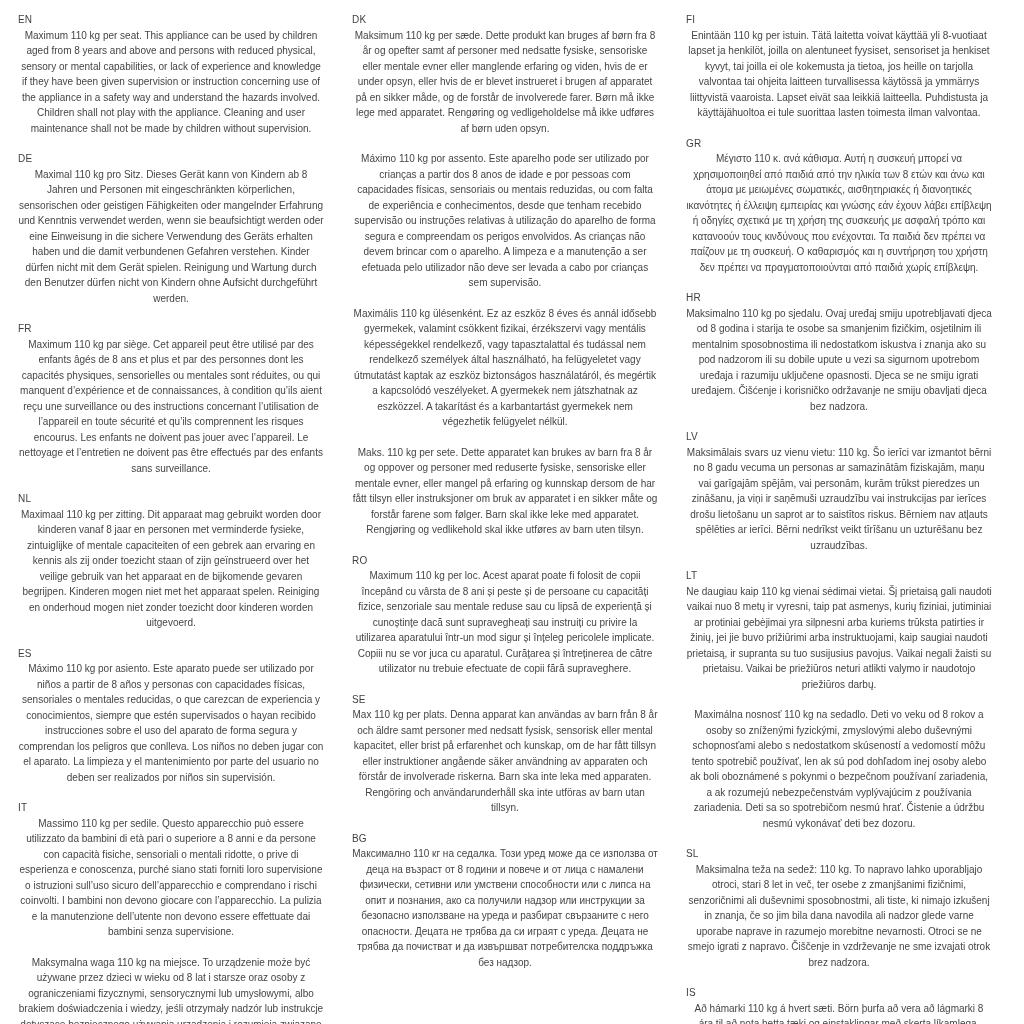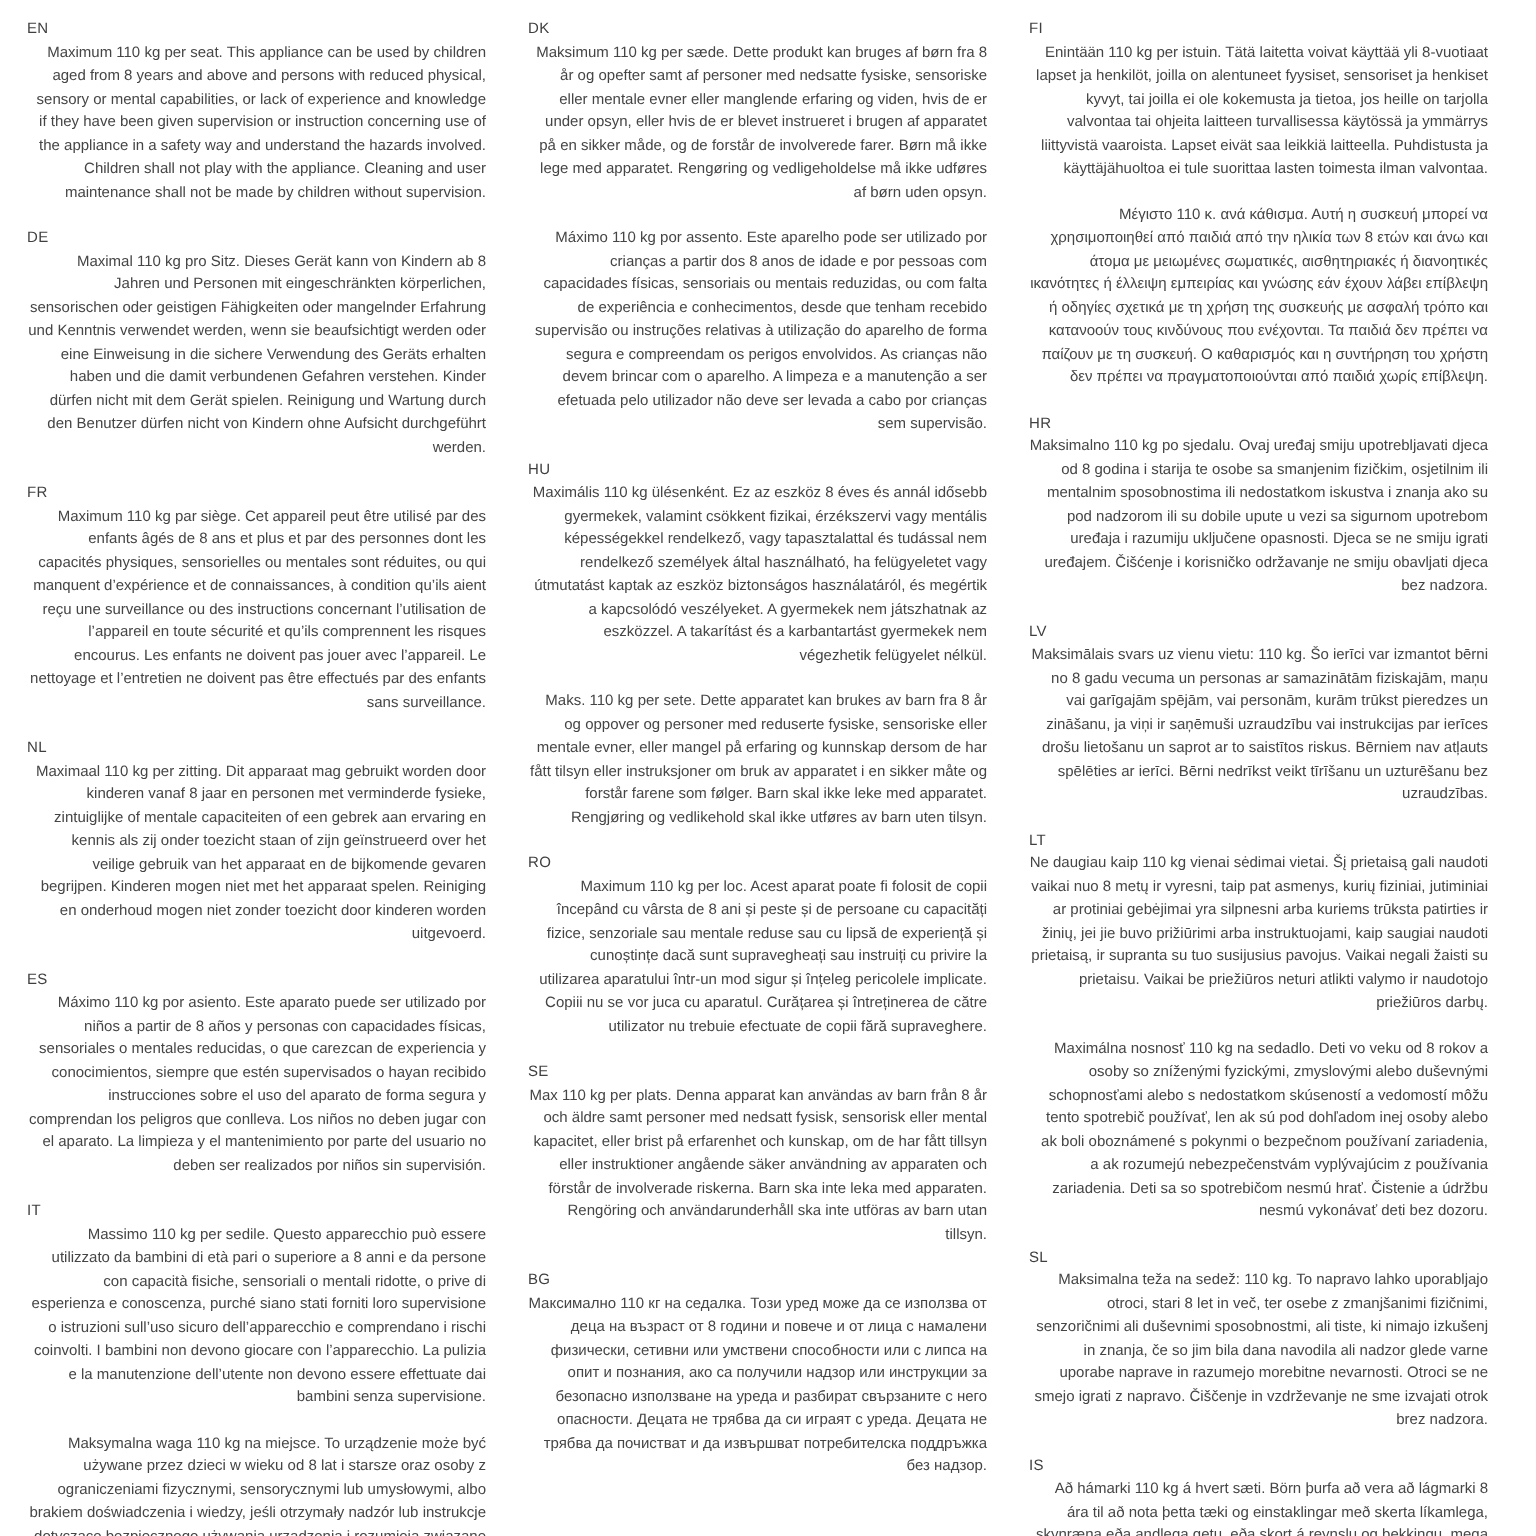--- a/index.html
+++ b/index.html
@@ -34,21 +34,21 @@
     margin: 0;
     line-height: 15.5px;
     color: #3f3f3f;
   }
   .lang-text {
     font-size: 10px;
     font-weight: 400;
     margin: 0;
     line-height: 15.5px;
     color: #454545;
-    text-align: right;
+    text-align: center;
   }
 </style>
 </head>
 <body>
 
 <div class="page">
 
   <div class="col">
     <div class="lang-section">
       <h2 class="lang-code">EN</h2>
@@ -82,21 +82,20 @@
 
   <div class="col">
     <div class="lang-section">
       <h2 class="lang-code">DK</h2>
       <p class="lang-text">Maksimum 110 kg per sæde. Dette produkt kan bruges af børn fra 8 år og opefter samt af personer med nedsatte fysiske, sensoriske eller mentale evner eller manglende erfaring og viden, hvis de er under opsyn, eller hvis de er blevet instrueret i brugen af apparatet på en sikker måde, og de forstår de involverede farer. Børn må ikke lege med apparatet. Rengøring og vedligeholdelse må ikke udføres af børn uden opsyn.</p>
     </div>
     <div class="lang-section">
       <p class="lang-text">Máximo 110 kg por assento. Este aparelho pode ser utilizado por crianças a partir dos 8 anos de idade e por pessoas com capacidades físicas, sensoriais ou mentais reduzidas, ou com falta de experiência e conhecimentos, desde que tenham recebido supervisão ou instruções relativas à utilização do aparelho de forma segura e compreendam os perigos envolvidos. As crianças não devem brincar com o aparelho. A limpeza e a manutenção a ser efetuada pelo utilizador não deve ser levada a cabo por crianças sem supervisão.</p>
     </div>
     <div class="lang-section">
-      <h2 class="lang-code">HU</h2>
       <p class="lang-text">Maximális 110 kg ülésenként. Ez az eszköz 8 éves és annál idősebb gyermekek, valamint csökkent fizikai, érzékszervi vagy mentális képességekkel rendelkező, vagy tapasztalattal és tudással nem rendelkező személyek által használható, ha felügyeletet vagy útmutatást kaptak az eszköz biztonságos használatáról, és megértik a kapcsolódó veszélyeket. A gyermekek nem játszhatnak az eszközzel. A takarítást és a karbantartást gyermekek nem végezhetik felügyelet nélkül.</p>
     </div>
     <div class="lang-section">
       <p class="lang-text">Maks. 110 kg per sete. Dette apparatet kan brukes av barn fra 8 år og oppover og personer med reduserte fysiske, sensoriske eller mentale evner, eller mangel på erfaring og kunnskap dersom de har fått tilsyn eller instruksjoner om bruk av apparatet i en sikker måte og forstår farene som følger. Barn skal ikke leke med apparatet. Rengjøring og vedlikehold skal ikke utføres av barn uten tilsyn.</p>
     </div>
     <div class="lang-section">
       <h2 class="lang-code">RO</h2>
       <p class="lang-text">Maximum 110 kg per loc. Acest aparat poate fi folosit de copii începând cu vârsta de 8 ani și peste și de persoane cu capacități fizice, senzoriale sau mentale reduse sau cu lipsă de experiență și cunoștințe dacă sunt supravegheați sau instruiți cu privire la utilizarea aparatului într-un mod sigur și înțeleg pericolele implicate. Copiii nu se vor juca cu aparatul. Curățarea și întreținerea de către utilizator nu trebuie efectuate de copii fără supraveghere.</p>
     </div>
     <div class="lang-section">
@@ -109,20 +108,21 @@
     </div>
 
   </div>
 
   <div class="col">
     <div class="lang-section">
       <h2 class="lang-code">FI</h2>
       <p class="lang-text">Enintään 110 kg per istuin. Tätä laitetta voivat käyttää yli 8-vuotiaat lapset ja henkilöt, joilla on alentuneet fyysiset, sensoriset ja henkiset kyvyt, tai joilla ei ole kokemusta ja tietoa, jos heille on tarjolla valvontaa tai ohjeita laitteen turvallisessa käytössä ja ymmärrys liittyvistä vaaroista. Lapset eivät saa leikkiä laitteella. Puhdistusta ja käyttäjähuoltoa ei tule suorittaa lasten toimesta ilman valvontaa.</p>
     </div>
     <div class="lang-section">
+      <h2 class="lang-code">GR</h2>
       <p class="lang-text">Μέγιστο 110 κ. ανά κάθισμα. Αυτή η συσκευή μπορεί να χρησιμοποιηθεί από παιδιά από την ηλικία των 8 ετών και άνω και άτομα με μειωμένες σωματικές, αισθητηριακές ή διανοητικές ικανότητες ή έλλειψη εμπειρίας και γνώσης εάν έχουν λάβει επίβλεψη ή οδηγίες σχετικά με τη χρήση της συσκευής με ασφαλή τρόπο και κατανοούν τους κινδύνους που ενέχονται. Τα παιδιά δεν πρέπει να παίζουν με τη συσκευή. Ο καθαρισμός και η συντήρηση του χρήστη δεν πρέπει να πραγματοποιούνται από παιδιά χωρίς επίβλεψη.</p>
     </div>
     <div class="lang-section">
       <h2 class="lang-code">HR</h2>
       <p class="lang-text">Maksimalno 110 kg po sjedalu. Ovaj uređaj smiju upotrebljavati djeca od 8 godina i starija te osobe sa smanjenim fizičkim, osjetilnim ili mentalnim sposobnostima ili nedostatkom iskustva i znanja ako su pod nadzorom ili su dobile upute u vezi sa sigurnom upotrebom uređaja i razumiju uključene opasnosti. Djeca se ne smiju igrati uređajem. Čišćenje i korisničko održavanje ne smiju obavljati djeca bez nadzora.</p>
     </div>
     <div class="lang-section">
       <h2 class="lang-code">LV</h2>
       <p class="lang-text">Maksimālais svars uz vienu vietu: 110 kg. Šo ierīci var izmantot bērni no 8 gadu vecuma un personas ar samazinātām fiziskajām, maņu vai garīgajām spējām, vai personām, kurām trūkst pieredzes un zināšanu, ja viņi ir saņēmuši uzraudzību vai instrukcijas par ierīces drošu lietošanu un saprot ar to saistītos riskus. Bērniem nav atļauts spēlēties ar ierīci. Bērni nedrīkst veikt tīrīšanu un uzturēšanu bez uzraudzības.</p>
     </div>

